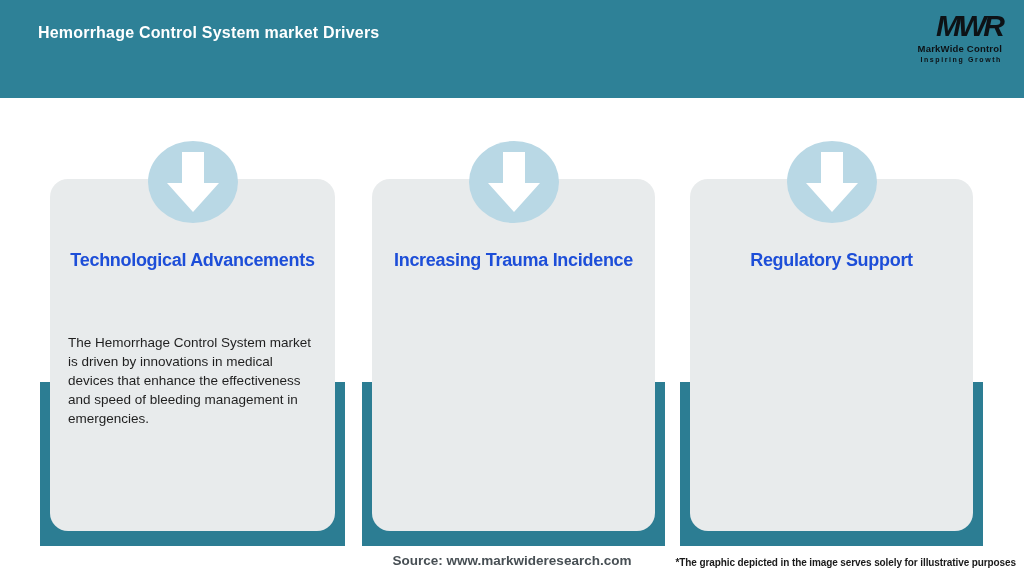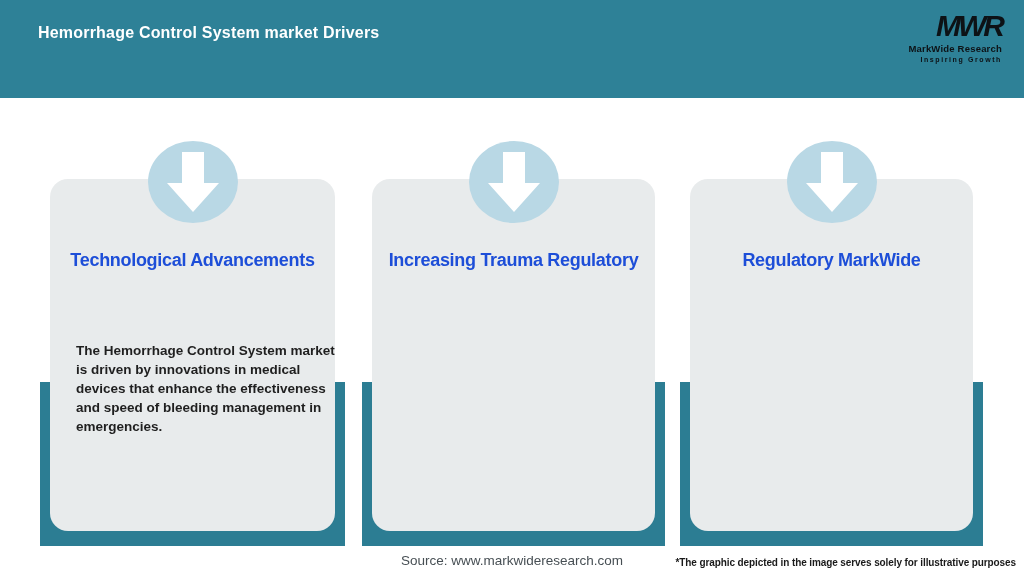--- a/index.html
+++ b/index.html
@@ -40,51 +40,51 @@
   }
   .card {
     position:absolute; left:10px; right:10px; top:38px; bottom:15px;
     background:var(--card,#E8EBEC); border-radius:18px;
   }
   .card h2 {
     position:absolute; top:71px; left:0; right:0; margin:0; text-align:center;
     font-size:18px; font-weight:bold; color:#1d4ed8; letter-spacing:-0.3px;
   }
   .card p {
-    position:absolute; top:150px; left:14px; right:6px; margin:12px;
-    font-size:13.5px; line-height:19px; color:#1f1f1f; white-space:pre;font-weight:bold;
+    position:absolute; top:150px; left:14px; right:6px; margin:4px;
+    font-size:13.5px; line-height:19px; color:#1f1f1f; white-space:pre;
   }
   .circle {
     position:absolute; top:0; left:50%; transform:translateX(-50%);
     width:90px; height:82px; border-radius:50%;
     background:var(--circle,#B9D8E5);
     display:flex; align-items:center; justify-content:center;
   }
   .circle svg { display:block; }
 
   
   .source {
     position:absolute; left:0; top:553px; width:1024px; text-align:center;
-    font-size:13.5px; font-weight:normal; color:#474f54;
+    font-size:13.5px; font-weight:bold; color:#474f54;
   }
   .disclaimer {
     position:absolute; right:8px; top:557px;
     font-size:10px; font-weight:bold; color:#1a1a1a; letter-spacing:-0.1px;text-align:center;
   }
 </style>
 </head>
 <body>
 
 <div class="page">
 
   <header class="topbar">
     <h1>Hemorrhage Control System market Drivers</h1>
     <div class="logo">
       <div class="logo-mwr">MWR</div>
-      <div class="logo-name">MarkWide Research</div>
+      <div class="logo-name">MarkWide Control</div>
       <div class="logo-tagline">Inspiring Growth</div>
     </div>
   </header>
 
   <main>
 
     <section class="group g1">
       <div class="backdrop"></div>
       <div class="card">
         <h2>Technological Advancements</h2>
@@ -97,33 +97,33 @@
       <div class="circle">
         <svg width="52" height="64" viewBox="0 0 52 64" aria-hidden="true">
           <polygon points="15,2 37,2 37,33 52,33 26,62 0,33 15,33" fill="#ffffff"></polygon>
         </svg>
       </div>
     </section>
 
     <section class="group g2">
       <div class="backdrop"></div>
       <div class="card">
-        <h2>Increasing Trauma Regulatory</h2>
+        <h2>Increasing Trauma Incidence</h2>
       </div>
       <div class="circle">
         <svg width="52" height="64" viewBox="0 0 52 64" aria-hidden="true">
           <polygon points="15,2 37,2 37,33 52,33 26,62 0,33 15,33" fill="#ffffff"></polygon>
         </svg>
       </div>
     </section>
 
     <section class="group g3">
       <div class="backdrop"></div>
       <div class="card">
-        <h2>Regulatory MarkWide</h2>
+        <h2>Regulatory Support</h2>
       </div>
       <div class="circle">
         <svg width="52" height="64" viewBox="0 0 52 64" aria-hidden="true">
           <polygon points="15,2 37,2 37,33 52,33 26,62 0,33 15,33" fill="#ffffff"></polygon>
         </svg>
       </div>
     </section>
 
   </main>
 

